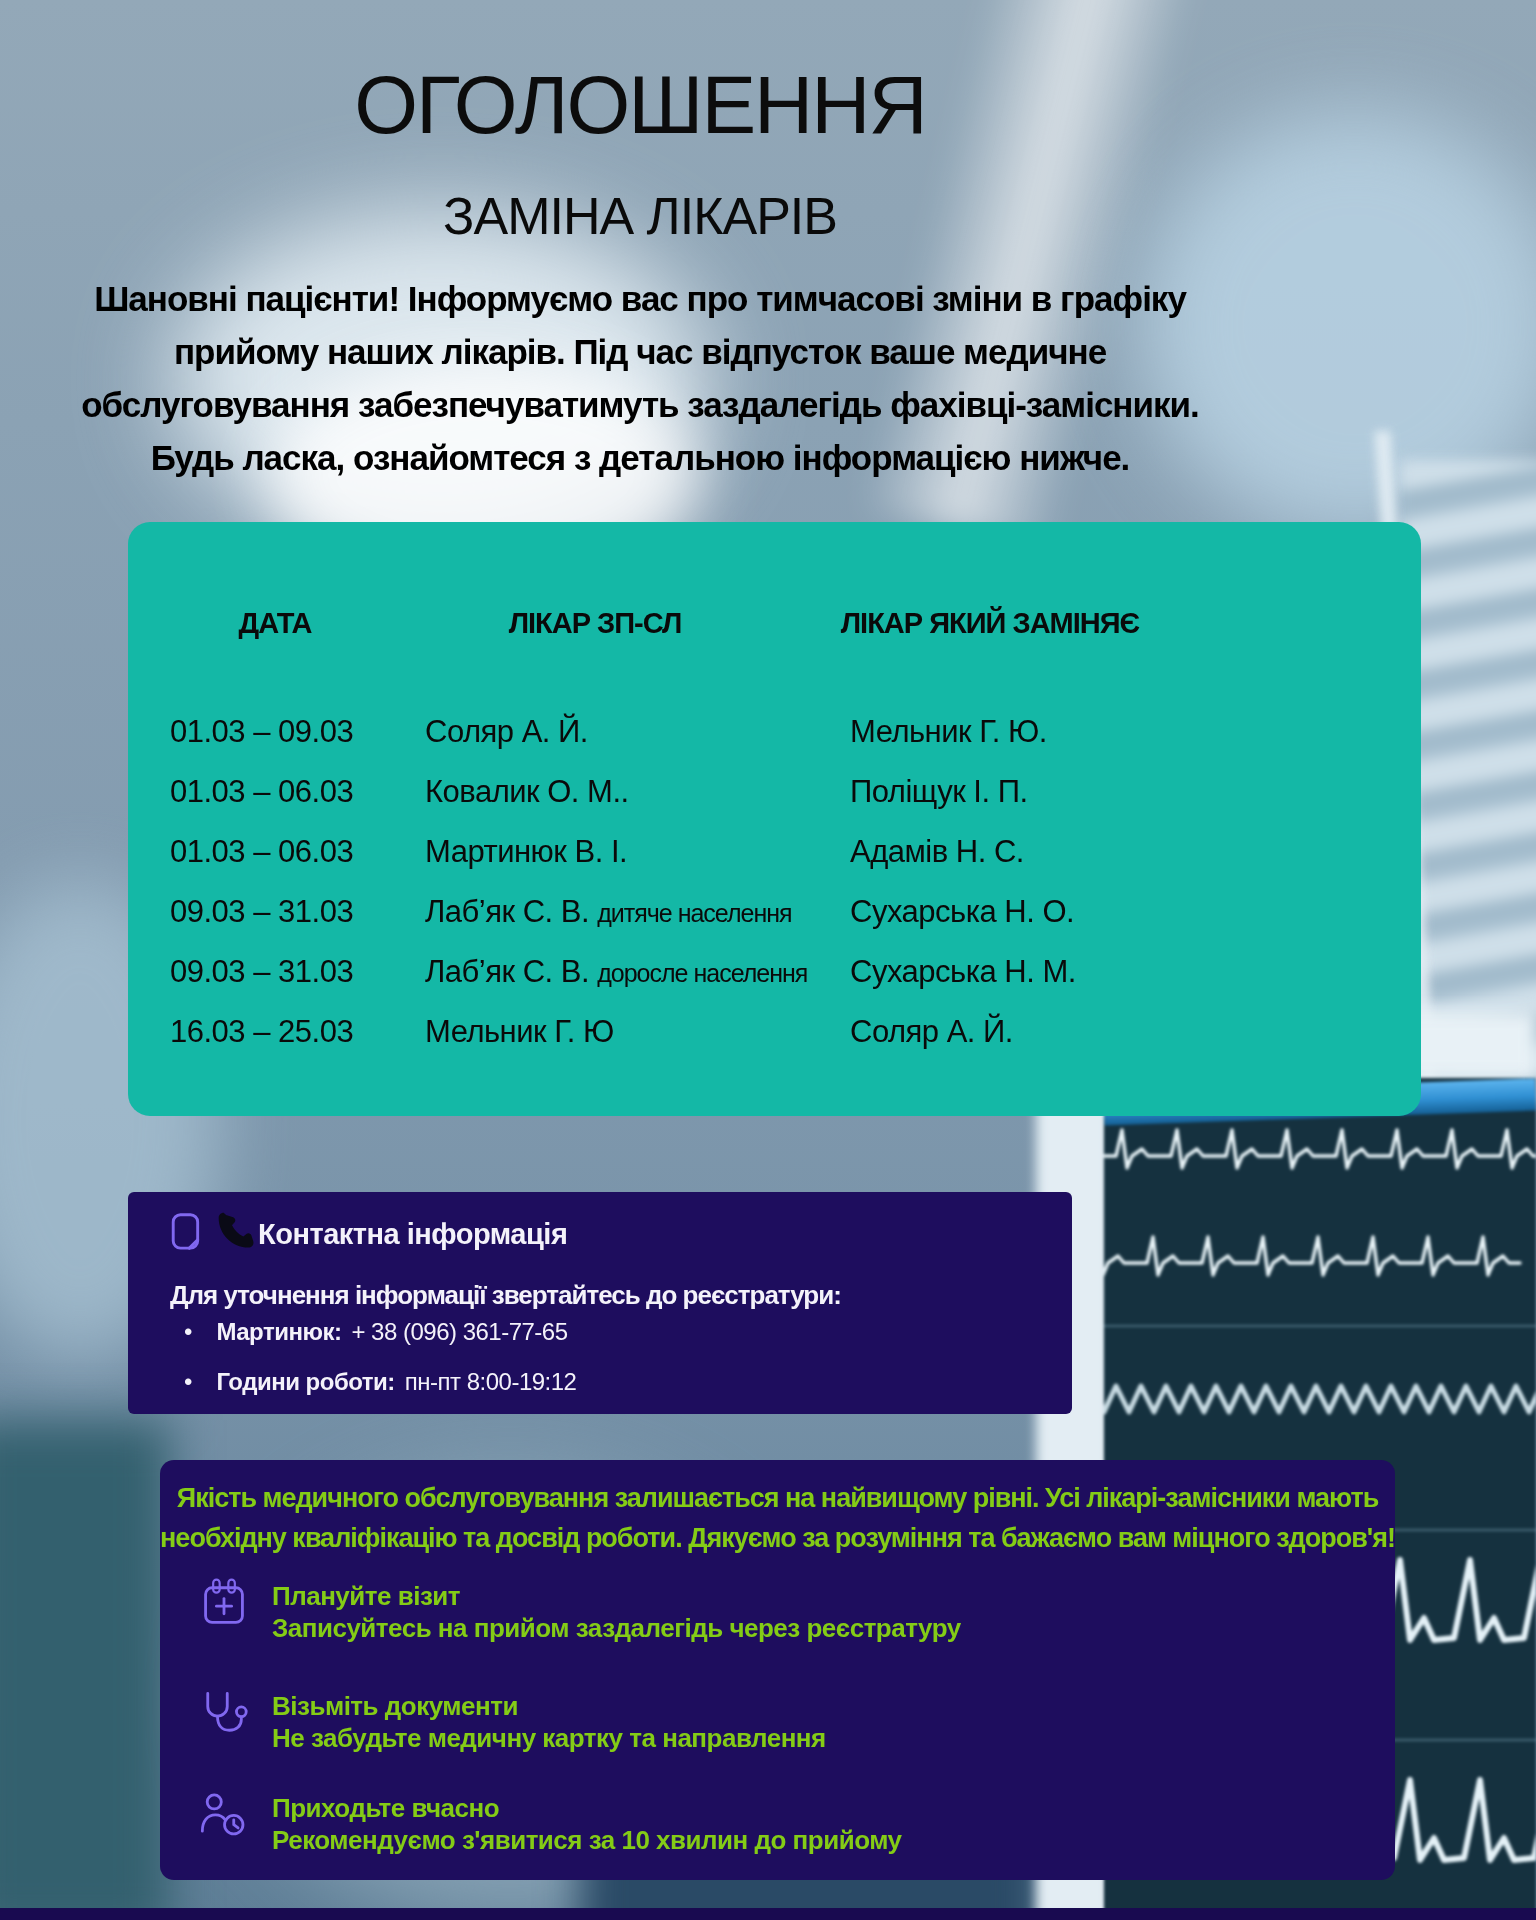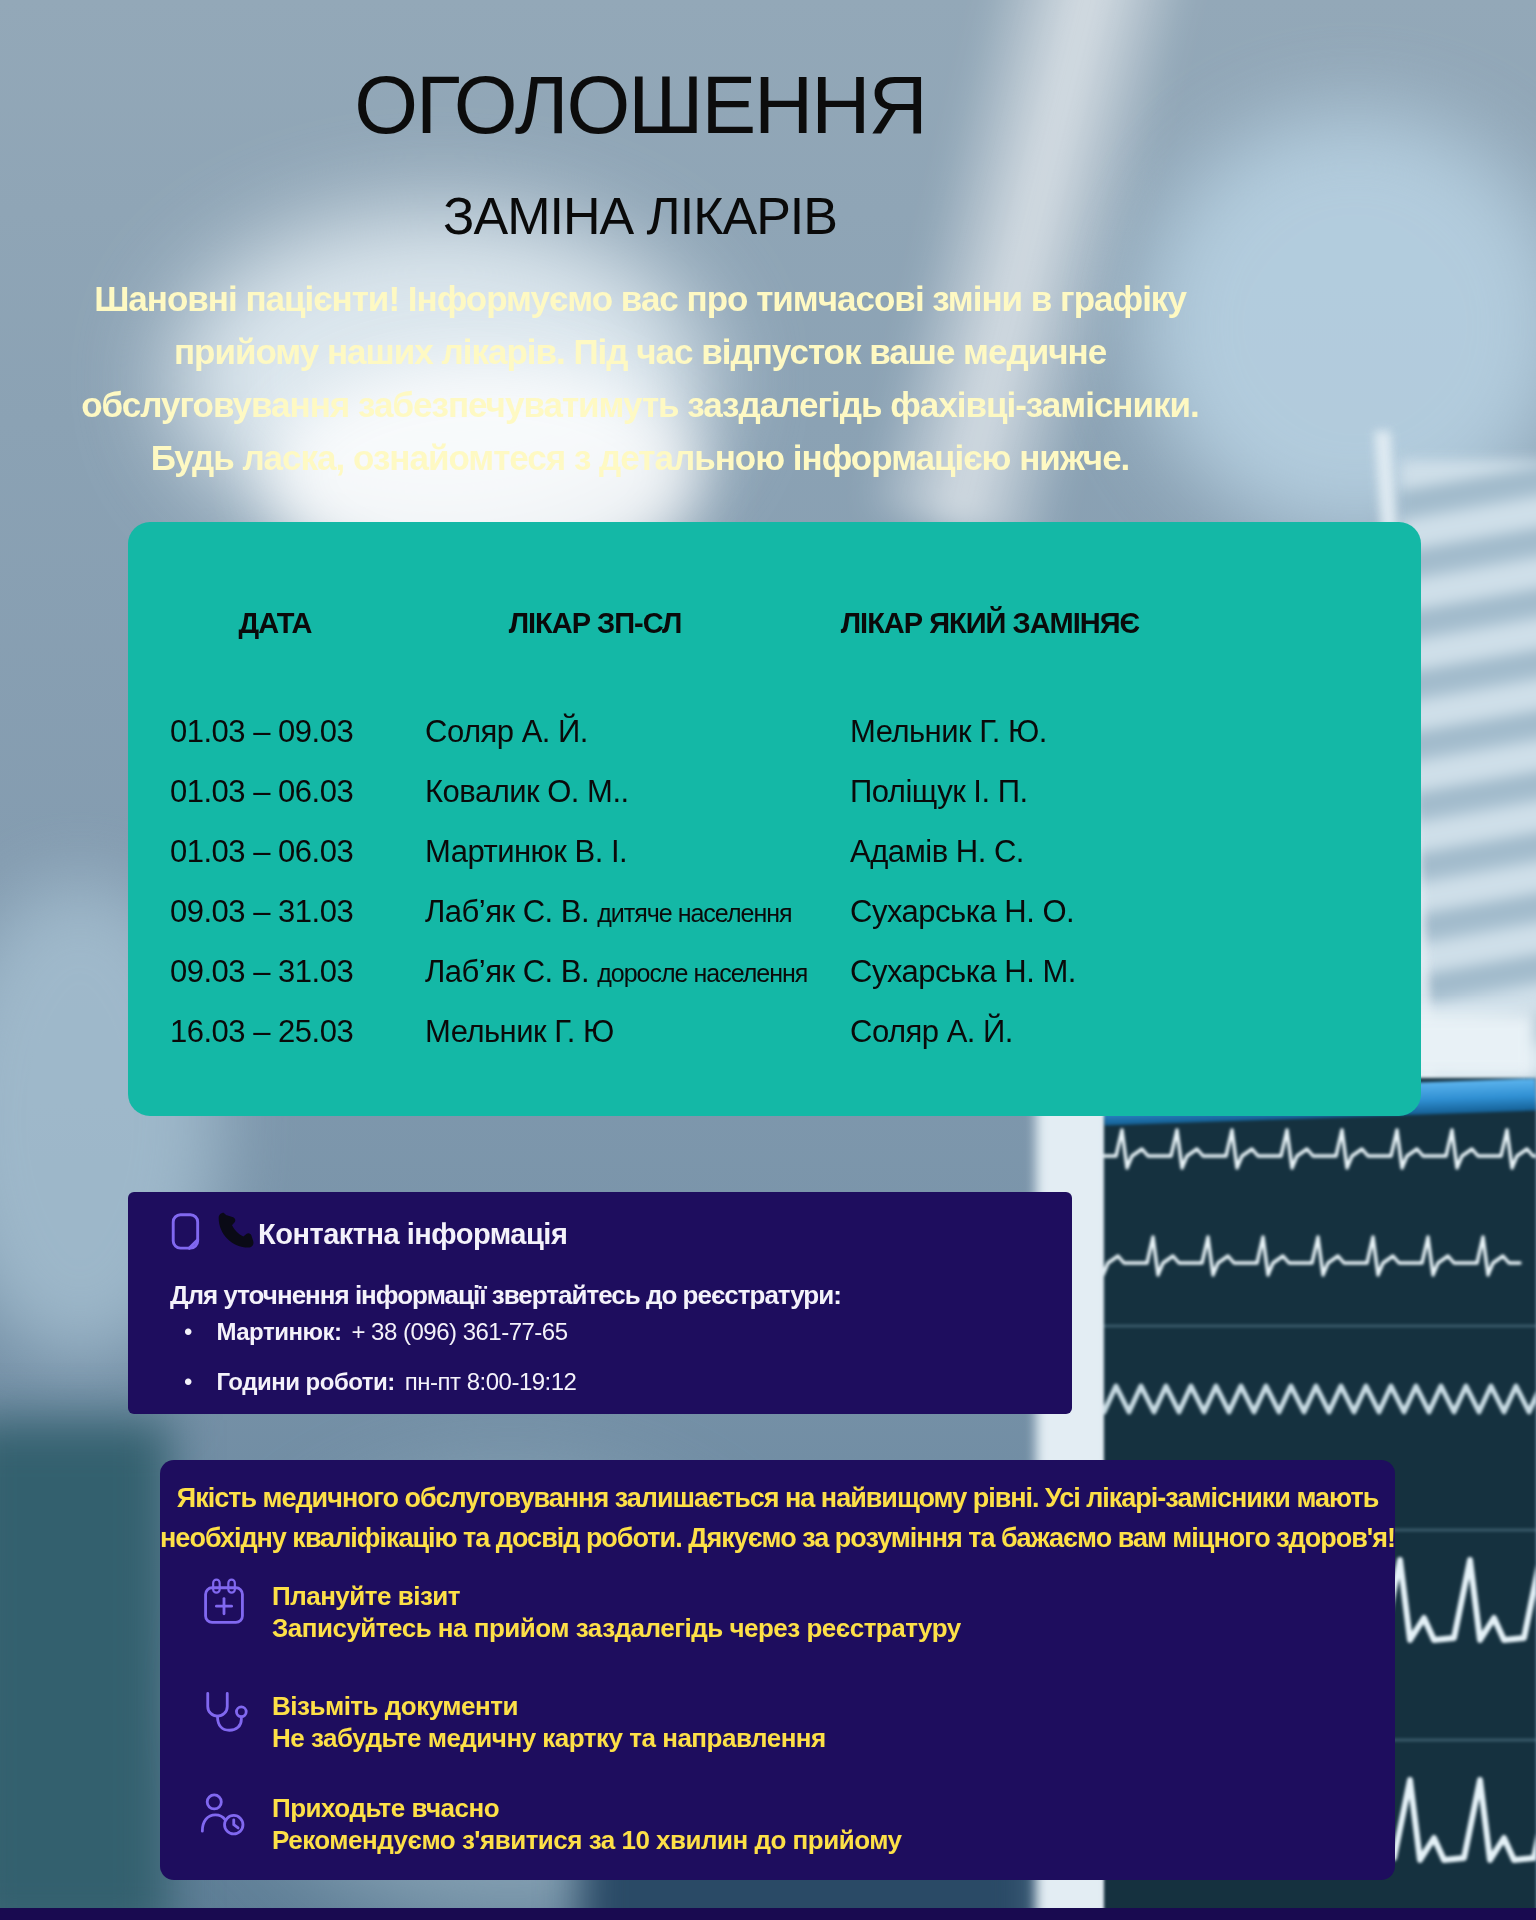--- a/index.html
+++ b/index.html
@@ -32,21 +32,21 @@
   .monitor-screen{left:0;top:0;width:432px;height:842px;background:#15313f;}
   .monitor-band{left:0;top:8px;width:432px;height:32px;transform:rotate(-2deg);
     background:linear-gradient(180deg,#5cb4ee 0%,#2f8fd2 55%,#145f94 100%);}
   .monitor svg{position:absolute;left:0;top:0;}
 
   
   .title{left:0;top:58px;width:1280px;text-align:center;font-size:82px;font-weight:400;
          letter-spacing:-2px;color:#0c0c0c;}
   .subtitle{left:0;top:186px;width:1280px;text-align:center;font-size:52px;font-weight:400;letter-spacing:-1px;}
   .intro{left:0;top:272px;width:1280px;text-align:center;font-weight:700;font-size:35px;
-         line-height:53px;letter-spacing:-1px;color:#fef9c3;}
+         line-height:53px;letter-spacing:-1px;color:#000000;}
 
   
   .card-table{left:128px;top:522px;width:1293px;height:594px;background:#14b8a6;border-radius:22px;}
   .t-head{left:42px;top:85px;width:1000px;display:grid;grid-template-columns:210px 430px 360px;
           font-size:29px;font-weight:700;letter-spacing:-1px;}
   .t-head div{text-align:center;}
   .t-rows{left:42px;top:180px;width:1040px;}
   .t-row{display:grid;grid-template-columns:210px 430px 1fr;height:60px;align-items:center;
          font-size:31px;letter-spacing:-0.5px;}
   .t-doc{padding-left:45px;}
@@ -60,21 +60,21 @@
   .c-icon-device{left:42px;top:20px;}
   .c-icon-phone{left:86px;top:16px;}
   .c-body{left:42px;top:88px;font-size:26px;font-weight:700;letter-spacing:-1px;}
   .c-items{left:56px;top:126px;}
   .c-item{display:flex;align-items:baseline;height:50px;font-size:24px;}
   .c-item::before{content:"•";margin-right:24px;font-size:24px;}
   .c-label{font-weight:700;margin-right:10px;letter-spacing:-0.5px;}
   .c-value{font-weight:400;letter-spacing:-0.5px;}
 
   
-  .card-footer{left:160px;top:1460px;width:1235px;height:420px;background:#1e0d5e;border-radius:14px;color:#fde047;}
+  .card-footer{left:160px;top:1460px;width:1235px;height:420px;background:#1e0d5e;border-radius:14px;color:#84cc16;}
   .f-note{left:0;top:18px;width:1235px;text-align:center;font-size:27px;font-weight:700;
           line-height:40px;letter-spacing:-1px;}
   .f-tip{left:38px;width:1140px;display:flex;align-items:flex-start;}
   .f-tip-1{top:118px;} .f-tip-2{top:228px;} .f-tip-3{top:330px;}
   .f-icon{width:52px;height:52px;flex:0 0 52px;margin-right:22px;}
   .f-txt{padding-top:2px;}
   .f-title{font-size:26px;font-weight:700;letter-spacing:-0.5px;line-height:32px;}
   .f-text{font-size:26px;font-weight:700;letter-spacing:-0.5px;line-height:32px;}
 
   .bottom-strip{left:0;top:1908px;width:1536px;height:12px;background:#190a50;}

